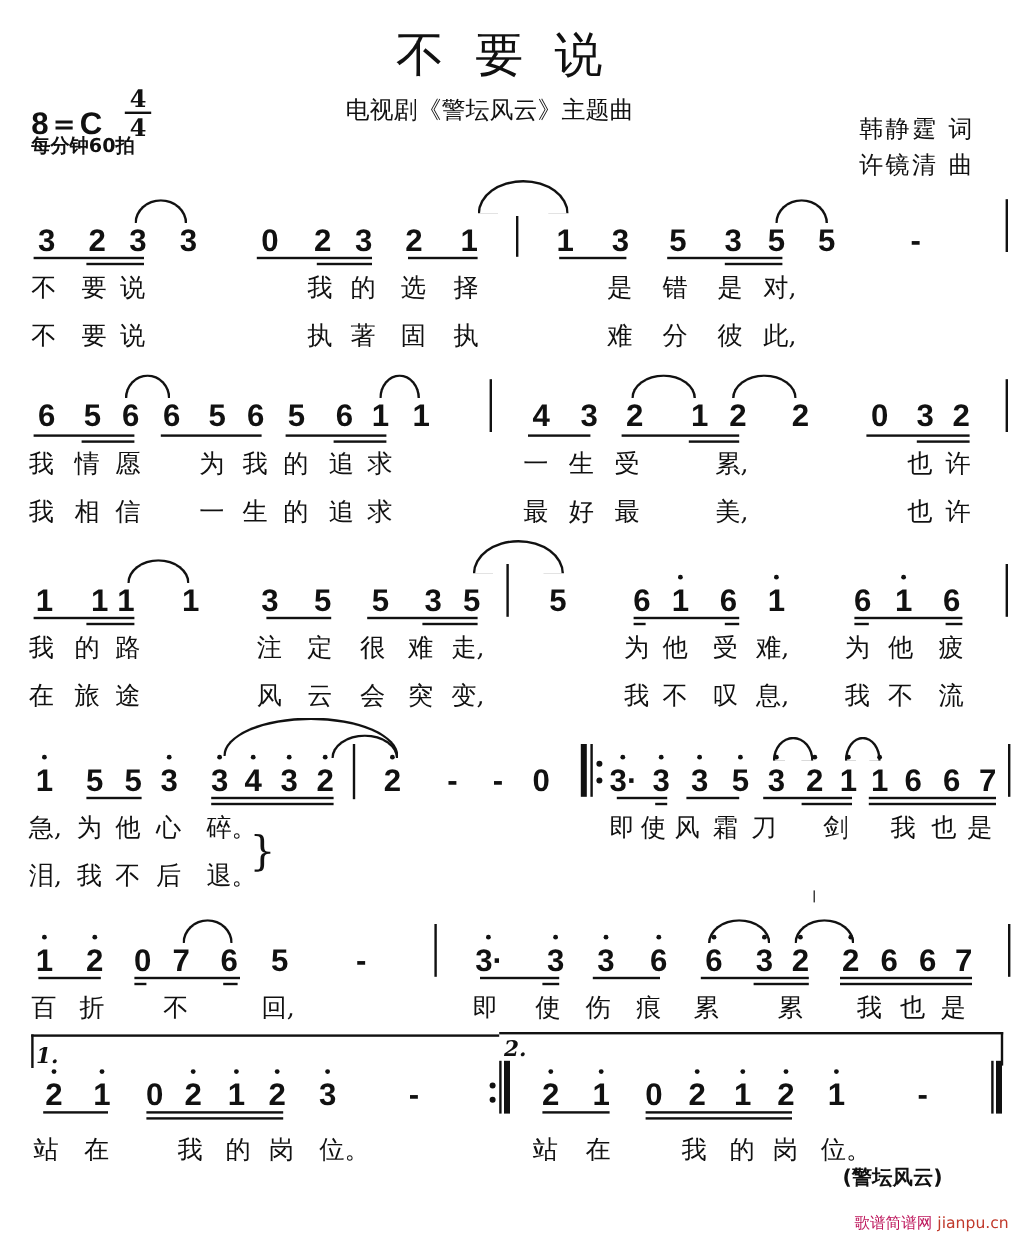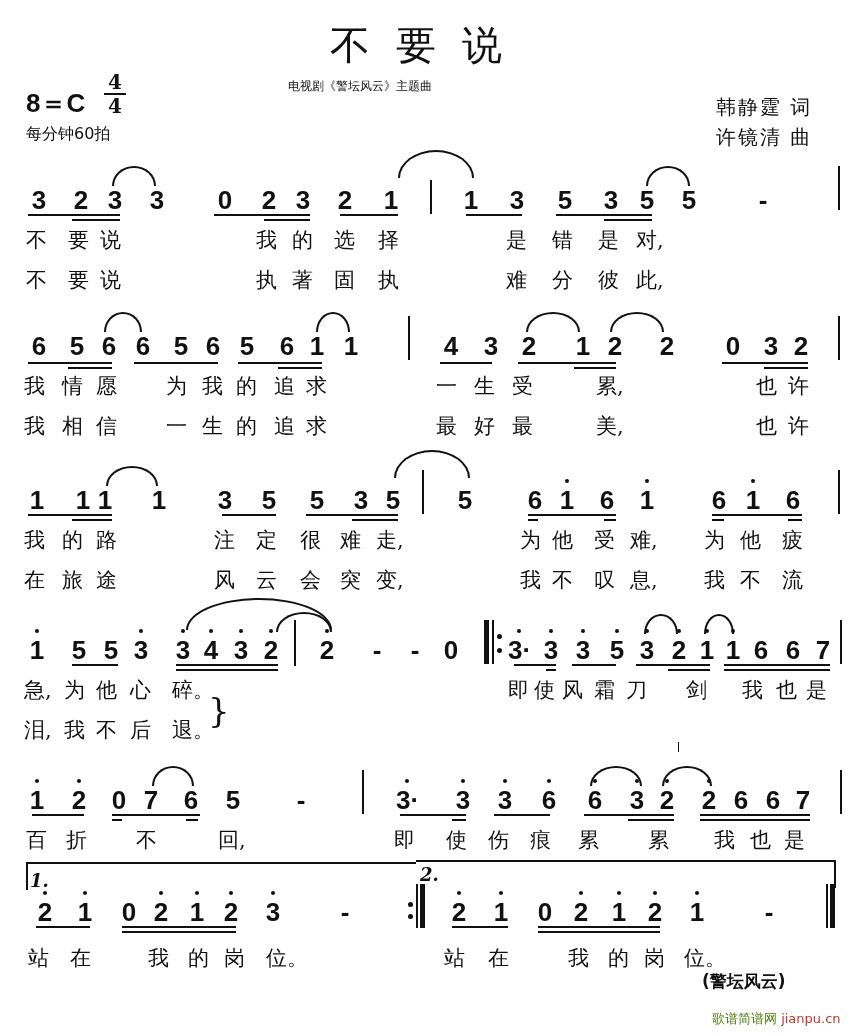--- a/index.html
+++ b/index.html
@@ -1,23 +1,23 @@
 <!DOCTYPE html>
 <html><head>
 <meta charset="utf-8">
 <style>
   html, body { margin:0; padding:0; background:#ffffff; }
   body { width:858px; height:1036px; position:relative; overflow:hidden; color:#111; font-family:"DejaVu Serif", serif; }
   .abs { position:absolute; }
   .title { left:0; width:858px; top:18px; text-align:center; font-size:40px; letter-spacing:26px; font-family:"DejaVu Serif", serif; }
-  .subtitle { left:288px; top:78px; font-size:12px; font-family:"DejaVu Sans", sans-serif; }
+  .subtitle { left:288px; top:78px; font-size:20px; font-family:"DejaVu Sans", sans-serif; }
   .key { left:26px; top:86px; font-size:26px; font-weight:bold; font-family:"Liberation Sans", sans-serif; }
   .timesig { left:104px; top:72px; width:22px; text-align:center; font-weight:bold; font-size:20px; line-height:20px; font-family:"DejaVu Serif", serif; }
   .timesig .bar { height:2px; background:#111; margin:1px 0; }
-  .tempo { left:26px; top:124px; font-size:16px; font-weight:normal; font-family:"DejaVu Sans", sans-serif; }
+  .tempo { left:26px; top:112px; font-size:16px; font-weight:bold; font-family:"DejaVu Sans", sans-serif; }
   .credit { left:716px; font-size:20px; font-family:"DejaVu Serif", serif; letter-spacing:2px; }
   .note { position:absolute; width:22px; text-align:center; font-family:"Liberation Sans", sans-serif; font-weight:bold; font-size:26px; line-height:28px; }
   .note .hdot { position:absolute; left:9px; top:-7px; width:4px; height:4px; border-radius:50%; background:#111; }
   .lyr { position:absolute; font-size:21px; font-family:"DejaVu Serif", serif; white-space:nowrap; letter-spacing:0; }
   .ul { position:absolute; height:2px; background:#111; }
   .bl { position:absolute; width:2px; background:#111; }
   .blthick { position:absolute; width:5px; background:#111; }
   .dot { position:absolute; width:5px; height:5px; border-radius:50%; background:#111; }
   .slur { position:absolute; border:2px solid #111; border-bottom:none; border-left-color:#111; border-radius:50% 50% 0 0 / 100% 100% 0 0; height:18px; }
   .volta { position:absolute; border-top:2px solid #111; border-left:2px solid #111; }
@@ -389,15 +389,15 @@
   <div class="blthick" style="left:420px;top:884px;height:44px;"></div>
   <div class="ul" style="left:452px;top:926px;width:56px;"></div>
   <div class="ul" style="left:538px;top:926px;width:122px;"></div>
   <div class="ul" style="left:538px;top:931px;width:122px;"></div>
   <div class="bl" style="left:826px;top:884px;height:44px;"></div>
   <div class="blthick" style="left:830px;top:884px;height:44px;"></div>
 </div>
 
 <div class="abs singer">(警坛风云)</div>
 <div class="abs wm">
-  <span style="color:#4d7c0f;">歌谱简谱网</span>
+  <span style="color:#be185d;">歌谱简谱网</span>
   <span>jianpu.cn</span>
 </div>
 
 </body></html>

